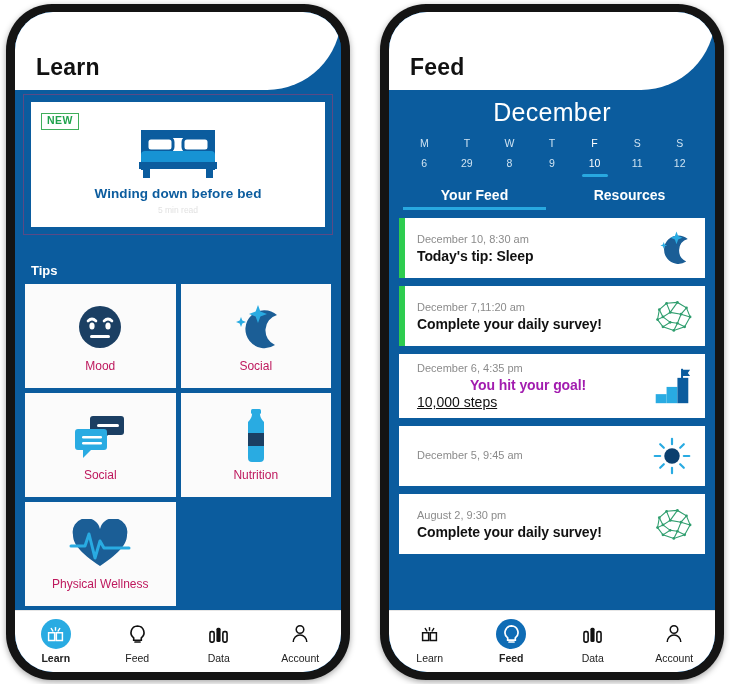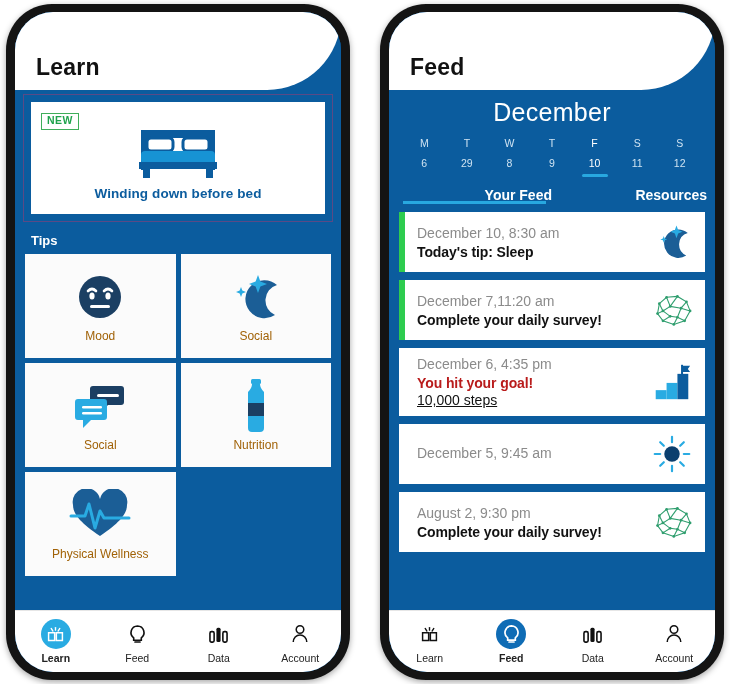--- a/index.html
+++ b/index.html
@@ -102,21 +102,21 @@
     text-align: center;
     font-size: 8.5px;
     color: #e2e2e2;
     margin-top: 4px;
   }
 
   .tips-label {
     color: #ffffff;
     font-size: 13px;
     font-weight: bold;
-    padding: 11px 0 6px 16px;
+    padding: 28px 0 6px 16px;
   }
 
   .tips-grid {
     display: grid;
     grid-template-columns: 1fr 1fr;
     gap: 5px;
     padding: 0 10px;
   }
   .tip-cell {
     background: #fbfbfb;
@@ -127,21 +127,21 @@
     justify-content: center;
   }
   .tip-icon {
     height: 56px;
     display: flex;
     align-items: center;
     justify-content: center;
   }
   .tip-label {
     font-size: 12px;
-    color: #a16207;
+    color: #be185d;
     margin-top: 4px;
   }
 
   
   .month {
     text-align: center;
     color: #ffffff;
     font-size: 25px;
     font-weight: 400;
     padding-top: 8px;
@@ -175,25 +175,25 @@
   }
   .day.active .ul { background: #28a8e0; }
 
   .tabs {
     display: flex;
     margin-top: 10px;
     padding: 0 8px;
   }
   .tab {
     flex: 1;
-    text-align: right;
+    text-align: center;
     color: #ffffff;
     font-size: 14px;
     font-weight: bold;
-    padding-bottom: 1px;
+    padding-bottom: 7px;
     position: relative;
   }
   .tab .tu {
     position: absolute;
     left: 6px; right: 6px; bottom: 0;
     height: 3px;
     background: transparent;
   }
   .tab.active .tu { background: #28a8e0; }
 
@@ -210,31 +210,31 @@
     width: 6px;
     align-self: stretch;
     background: transparent;
   }
   .accent.green { background: #2ecc4f; }
   .feed-text {
     flex: 1;
     padding: 8px 6px 8px 12px;
   }
   .feed-time {
-    font-size: 14px;
+    font-size: 11px;
     color: #8b8b8b;
     margin-bottom: 3px;
   }
   .feed-title {
     font-size: 14px;
     font-weight: bold;
     color: #111111;
     letter-spacing: -.1px;
   }
-  .feed-title.blue { color: #b91c1c; }
+  .feed-title.blue { color: #a21caf; text-align: center; }
   .feed-sub {
     font-size: 14px;
     color: #111111;
     margin-top: 1px;
     text-decoration: underline;
   }
   .feed-ic {
     width: 60px;
     display: flex;
     align-items: center;
@@ -291,20 +291,21 @@
                 <rect x="4" y="12" width="74" height="8" rx="3" fill="#0b5c9e"></rect>
                 <rect x="10" y="20" width="26" height="13" rx="4" fill="#ffffff" stroke="#0b5c9e" stroke-width="3"></rect>
                 <rect x="46" y="20" width="26" height="13" rx="4" fill="#ffffff" stroke="#0b5c9e" stroke-width="3"></rect>
                 <rect x="4" y="33" width="74" height="13" rx="4" fill="#1793d4"></rect>
                 <rect x="2" y="44" width="78" height="7" fill="#0b5c9e"></rect>
                 <rect x="6" y="50" width="7" height="10" fill="#0b5c9e"></rect>
                 <rect x="69" y="50" width="7" height="10" fill="#0b5c9e"></rect>
               </svg>
             </div>
             <div class="hero-title">Winding down before bed</div>
+            <div class="hero-sub">5 min read</div>
           </div>
         </div>
 
         <div class="tips-label">Tips</div>
 
         <div class="tips-grid">
 
           <div class="tip-cell">
             <div class="tip-icon">
               <svg width="46" height="46" viewBox="0 0 46 46">

